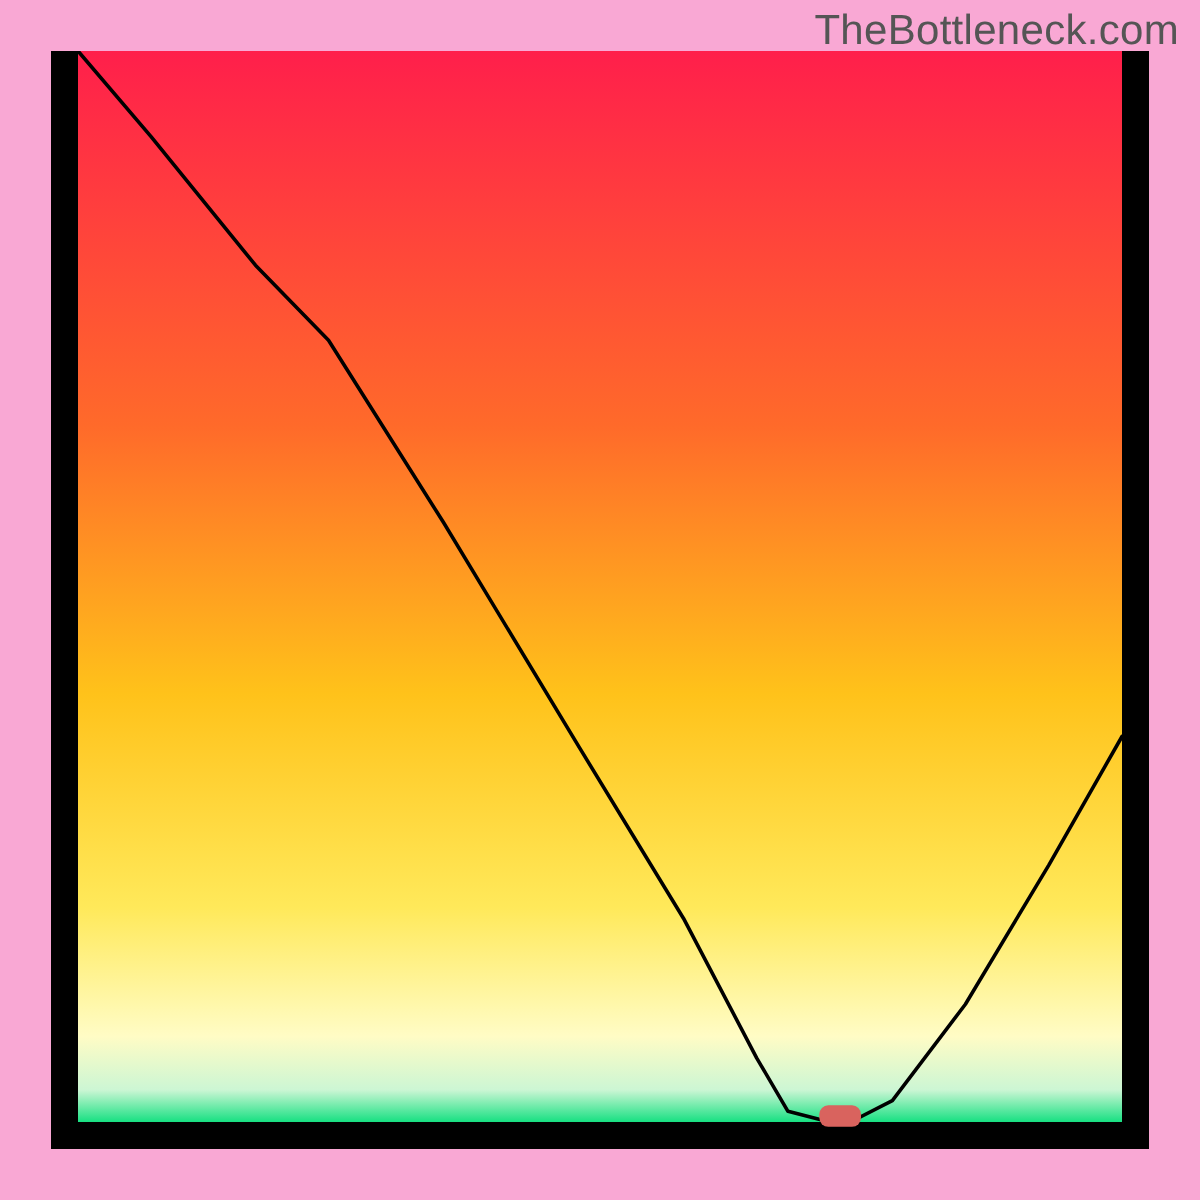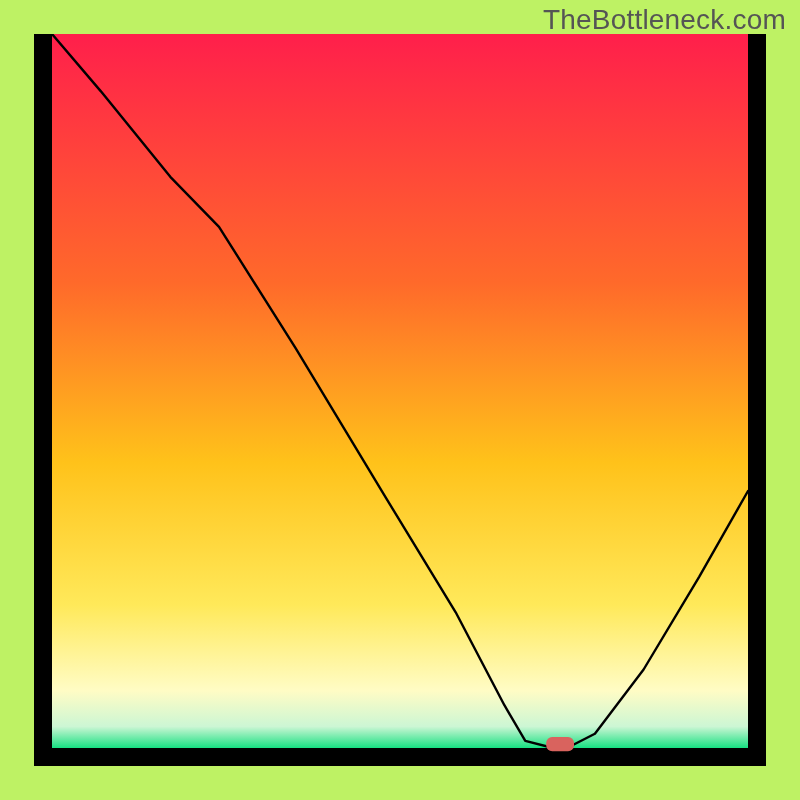--- a/index.html
+++ b/index.html
@@ -7,21 +7,21 @@
     padding: 0;
     width: 800px;
     height: 800px;
     background: #ffffff;
     font-family: Arial, Helvetica, sans-serif;
   }
   .frame {
     position: relative;
     width: 800px;
     height: 800px;
-    background: #bef264;
+    background: #f9a8d4;
   }
   .watermark {
     position: absolute;
     top: 4px;
     right: 14px;
     font-size: 28px;
     font-weight: 500;
     color: #555555;
     letter-spacing: 0.2px;
     z-index: 3;

